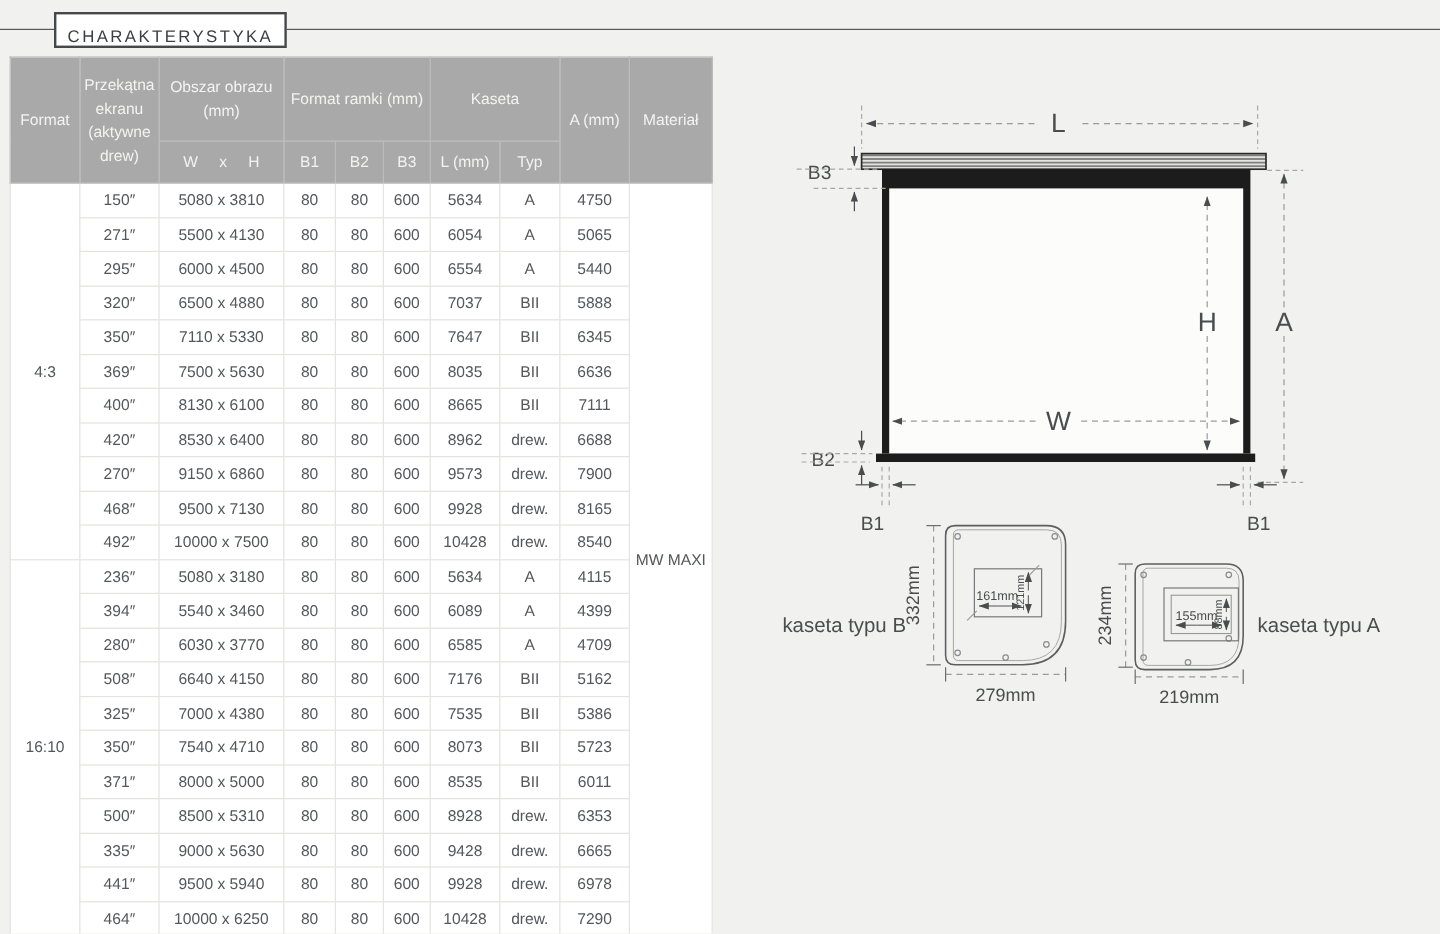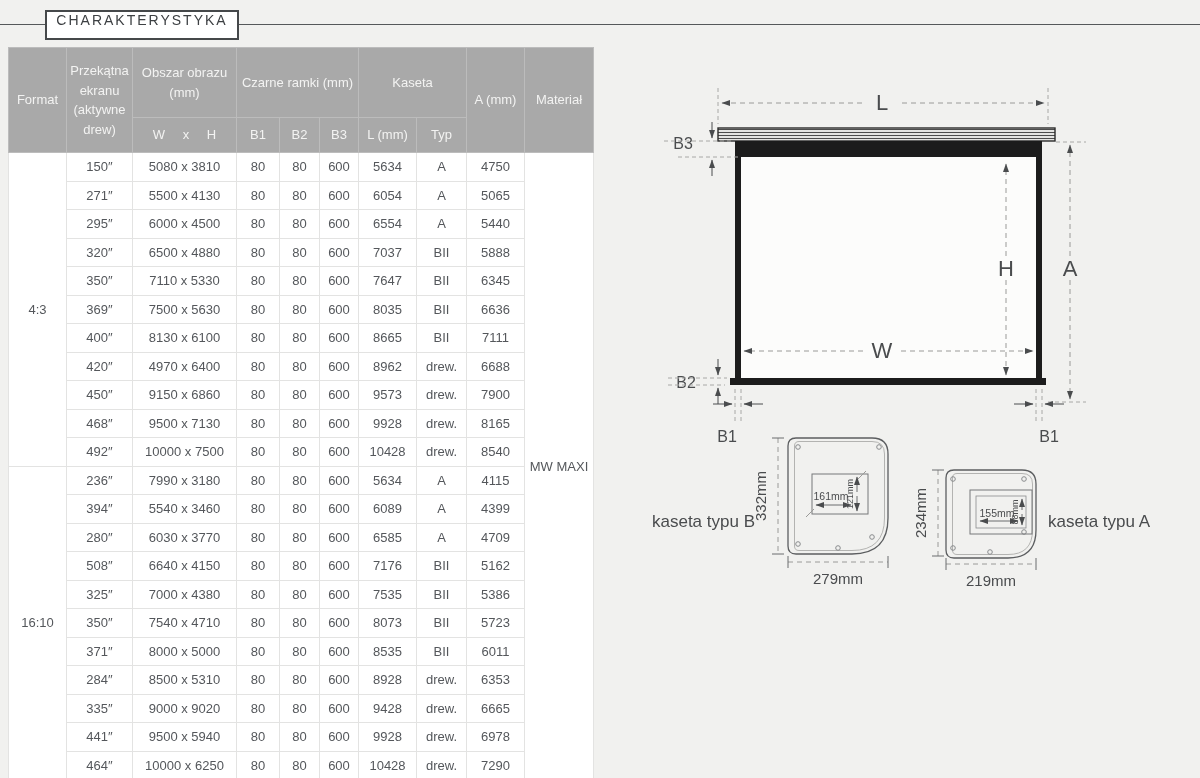--- a/index.html
+++ b/index.html
@@ -7,21 +7,21 @@
     width:1200px;height:778px;position:relative;overflow:hidden;
     background:#f1f1ef;
     font-family:"Liberation Sans", sans-serif;
     color:#55585c;
   }
   
   .top-rule{position:absolute;left:0;top:24px;width:1200px;border-top:1px solid #55585a;}
   .title-box{
     position:absolute;left:45px;top:10px;width:190px;height:26px;
     background:#ffffff;border:2px solid #45484a;
-    display:flex;align-items:flex-start;justify-content:center;
+    display:flex;align-items:flex-end;justify-content:center;
     font-size:14px;letter-spacing:2px;color:#3d4043;
   }
   
   table.spec{
     position:absolute;left:8px;top:47px;
     border-collapse:collapse;table-layout:fixed;
     font-size:13px;
   }
   table.spec th, table.spec td{
     text-align:center;vertical-align:middle;
@@ -65,21 +65,21 @@
     <col style="width:58px">
       <col style="width:50px">
       <col style="width:58px">
       <col style="width:69px">
   </colgroup>
   <thead>
     <tr class="h1">
       <th rowspan="2">Format</th>
       <th rowspan="2">Przekątna ekranu (aktywne drew)</th>
       <th>Obszar obrazu (mm)</th>
-      <th colspan="3">Czarne ramki (mm)</th>
+      <th colspan="3">Format ramki (mm)</th>
       <th colspan="2">Kaseta</th>
       <th rowspan="2">A (mm)</th>
       <th rowspan="2">Materiał</th>
     </tr>
     <tr class="h2">
       <th class="wxh">W x H</th>
       <th>B1</th>
       <th>B2</th>
       <th>B3</th>
       <th>L (mm)</th>
@@ -154,30 +154,30 @@
         <td>8130 x 6100</td>
         <td>80</td>
         <td>80</td>
         <td>600</td>
         <td>8665</td>
         <td>BII</td>
         <td>7111</td>
       </tr>
       <tr>
         <td>420″</td>
-        <td>4970 x 6400</td>
+        <td>8530 x 6400</td>
         <td>80</td>
         <td>80</td>
         <td>600</td>
         <td>8962</td>
         <td>drew.</td>
         <td>6688</td>
       </tr>
       <tr>
-        <td>450″</td>
+        <td>270″</td>
         <td>9150 x 6860</td>
         <td>80</td>
         <td>80</td>
         <td>600</td>
         <td>9573</td>
         <td>drew.</td>
         <td>7900</td>
       </tr>
       <tr>
         <td>468″</td>
@@ -195,21 +195,21 @@
         <td>80</td>
         <td>80</td>
         <td>600</td>
         <td>10428</td>
         <td>drew.</td>
         <td>8540</td>
       </tr>
       <tr>
         <td rowspan="11">16:10</td>
         <td>236″</td>
-        <td>7990 x 3180</td>
+        <td>5080 x 3180</td>
         <td>80</td>
         <td>80</td>
         <td>600</td>
         <td>5634</td>
         <td>A</td>
         <td>4115</td>
       </tr>
       <tr>
         <td>394″</td>
         <td>5540 x 3460</td>
@@ -264,32 +264,32 @@
         <td>371″</td>
         <td>8000 x 5000</td>
         <td>80</td>
         <td>80</td>
         <td>600</td>
         <td>8535</td>
         <td>BII</td>
         <td>6011</td>
       </tr>
       <tr>
-        <td>284″</td>
+        <td>500″</td>
         <td>8500 x 5310</td>
         <td>80</td>
         <td>80</td>
         <td>600</td>
         <td>8928</td>
         <td>drew.</td>
         <td>6353</td>
       </tr>
       <tr>
         <td>335″</td>
-        <td>9000 x 9020</td>
+        <td>9000 x 5630</td>
         <td>80</td>
         <td>80</td>
         <td>600</td>
         <td>9428</td>
         <td>drew.</td>
         <td>6665</td>
       </tr>
       <tr>
         <td>441″</td>
         <td>9500 x 5940</td>

